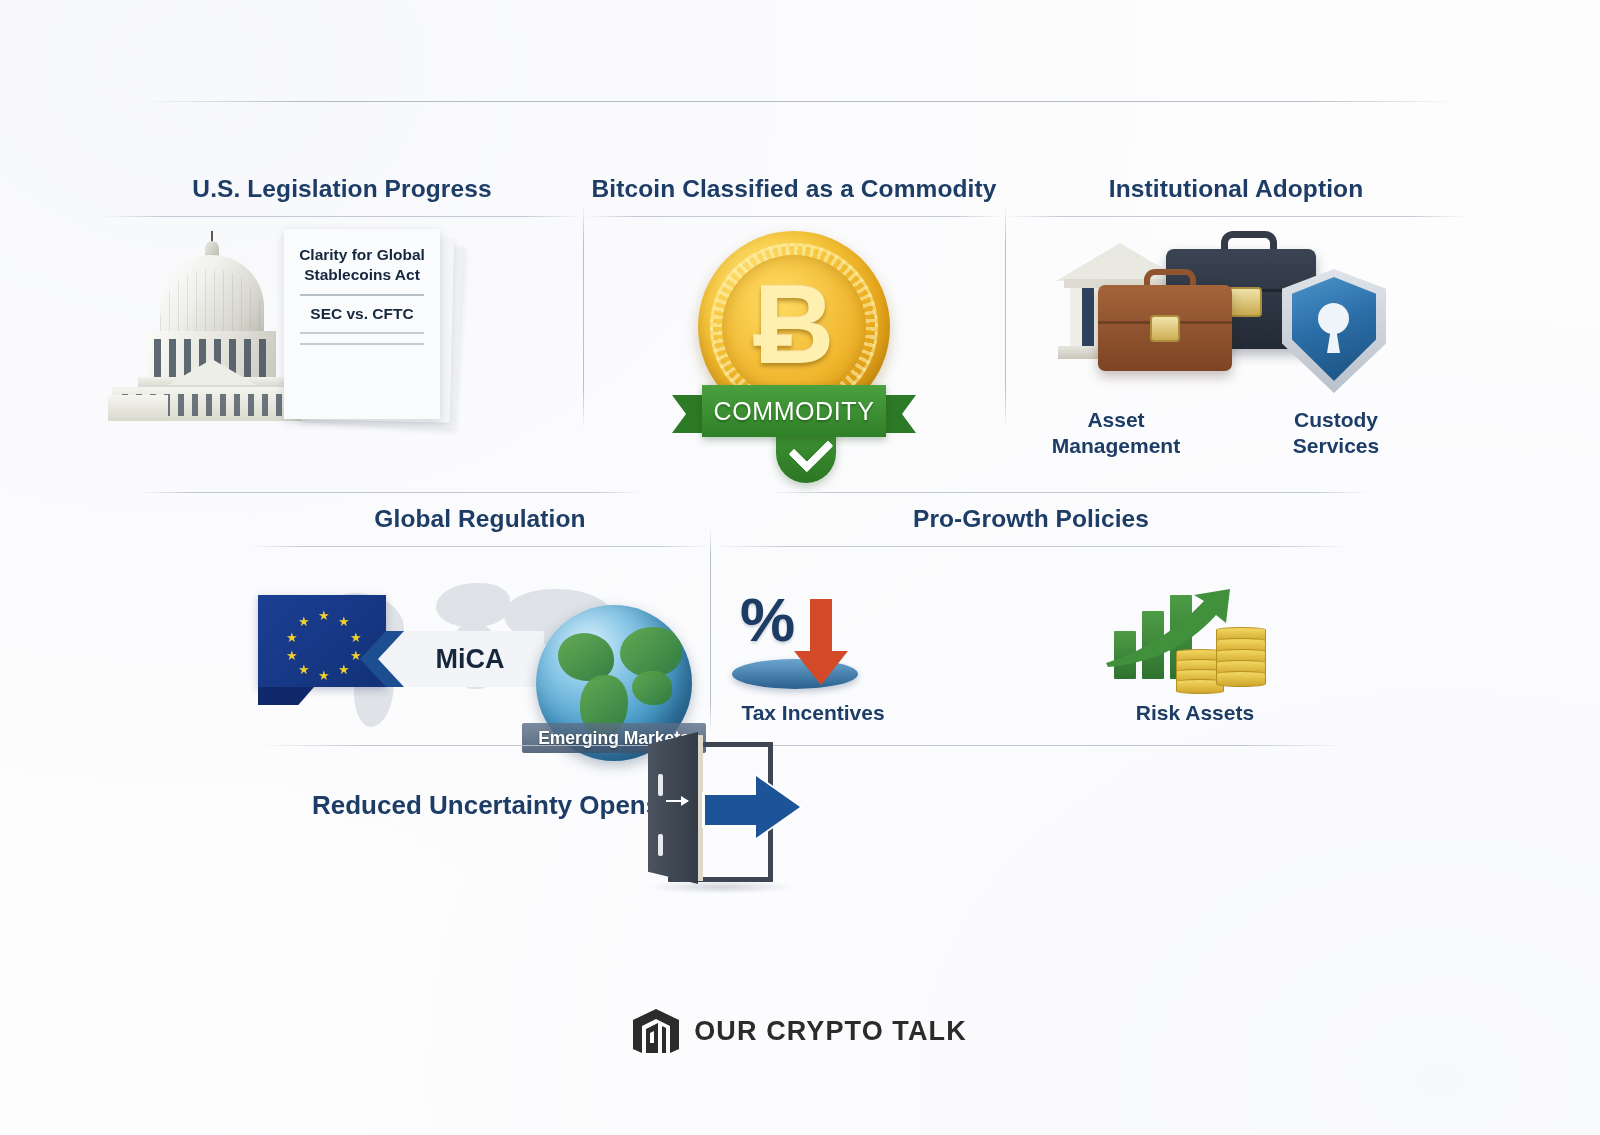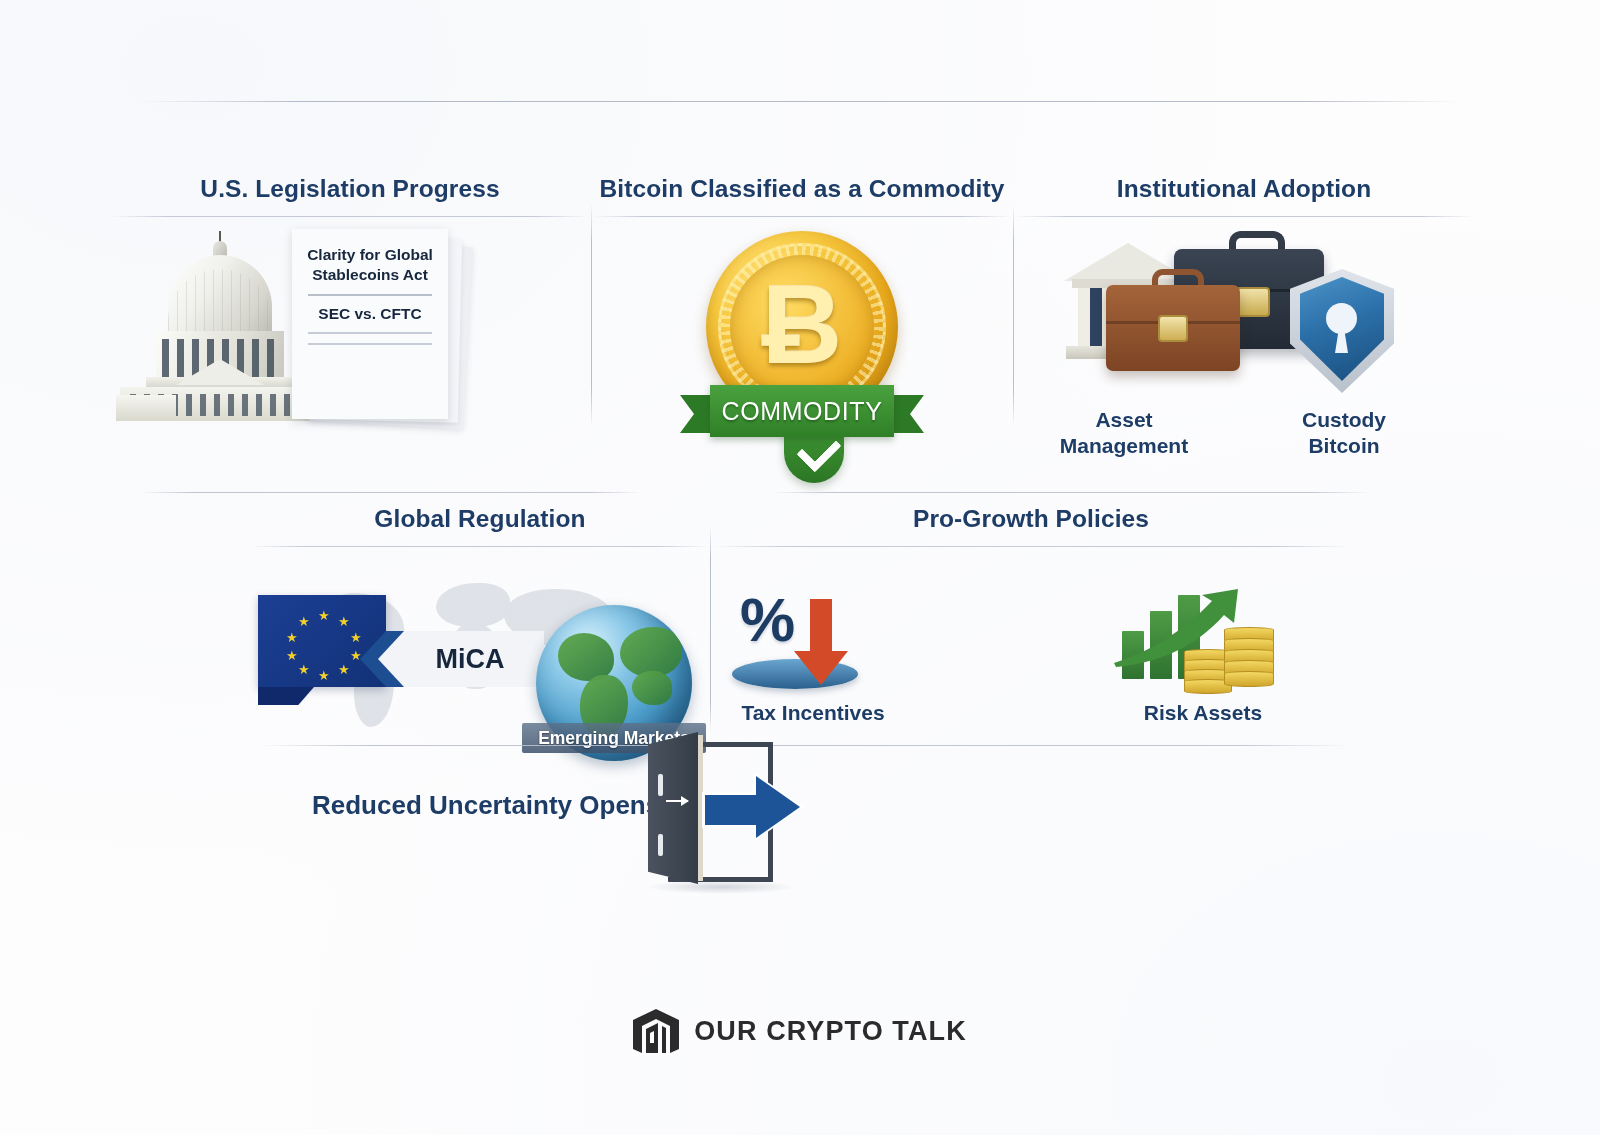--- a/index.html
+++ b/index.html
@@ -16,21 +16,21 @@
       radial-gradient(ellipse at 12% 6%, #f7f8fb 0%, rgba(255,255,255,0) 55%),
       radial-gradient(ellipse at 90% 95%, #f8f9fc 0%, rgba(255,255,255,0) 60%),
       #fdfdfe;
   }
   .hdr-rule{
     position:absolute;left:140px;right:140px;top:101px;height:1px;
     background:linear-gradient(to right, rgba(180,186,198,0), rgba(168,175,190,.85) 12%, rgba(168,175,190,.85) 88%, rgba(180,186,198,0));
   }
 
   
-  .row-top{position:absolute;left:110px;top:175px;width:1364px;height:310px;}
+  .row-top{position:absolute;left:102px;top:175px;width:1364px;height:310px;}
   .cellT{position:absolute;top:0;height:310px;}
   .cellT.c1{left:0;width:480px;}
   .cellT.c2{left:482px;width:420px;}
   .cellT.c3{left:904px;width:460px;}
   .vdivT{position:absolute;top:28px;width:1px;height:225px;
     background:linear-gradient(to bottom, rgba(190,196,208,0), rgba(176,183,196,.9) 18%, rgba(176,183,196,.9) 82%, rgba(190,196,208,0));}
 
   .sect-title{
     color:#1d3c66;font-size:24.5px;font-weight:bold;letter-spacing:.1px;
     text-align:center;white-space:nowrap;
@@ -186,21 +186,21 @@
   .land{position:absolute;background:linear-gradient(140deg,#5fa84b,#2f7a3c);opacity:.95;}
   .em-lbl{position:absolute;left:272px;top:176px;width:184px;height:30px;line-height:30px;
     background:linear-gradient(to bottom,rgba(92,112,136,.8),rgba(62,82,108,.86));
     color:#ffffff;font-size:17.5px;font-weight:bold;text-align:center;border-radius:2px;
     text-shadow:0 1px 2px rgba(0,0,0,.5);}
 
   
   .pg{position:absolute;top:30px;width:190px;}
   .pg.i1{left:6px;}
   .pg.i2{left:196px;}
-  .pg.i3{left:396px;}
+  .pg.i3{left:388px;}
   .pg-art{position:relative;height:118px;}
   .pg-lbl{color:#1d3c66;font-size:21px;font-weight:bold;text-align:center;margin-top:6px;white-space:nowrap;}
 
   .pct{position:absolute;left:22px;top:12px;font-size:62px;font-weight:bold;color:#1c3c63;line-height:1;
     text-shadow:0 2px 3px rgba(30,50,80,.22);}
   .disc{position:absolute;left:14px;top:82px;width:126px;height:30px;border-radius:50%;
     background:linear-gradient(to bottom,#6aa6cf,#2a5f8e);box-shadow:0 3px 7px rgba(25,55,90,.28);}
   .red-arrow-s{position:absolute;left:92px;top:22px;width:22px;height:56px;background:#d24a27;}
   .red-arrow-h{position:absolute;left:76px;top:74px;width:54px;height:34px;background:#d24a27;
     clip-path:polygon(0 0,100% 0,50% 100%);}
@@ -335,21 +335,21 @@
           <div class="kh-stem"></div>
         </div>
       </div>
       <div style="position:relative;height:56px;">
         <div class="icon-lbl" style="position:absolute;left:30px;top:0;width:160px;">
           <span>Asset</span><br>
           <span>Management</span>
         </div>
         <div class="icon-lbl" style="position:absolute;left:250px;top:0;width:160px;">
           <span>Custody</span><br>
-          <span>Bitcoin</span>
+          <span>Services</span>
         </div>
       </div>
     </div>
 
   </div>
 
   <div class="hdiv-mid" style="left:140px;width:500px;"></div>
   <div class="hdiv-mid" style="left:770px;width:600px;"></div>
 
   <div class="row-bot">

